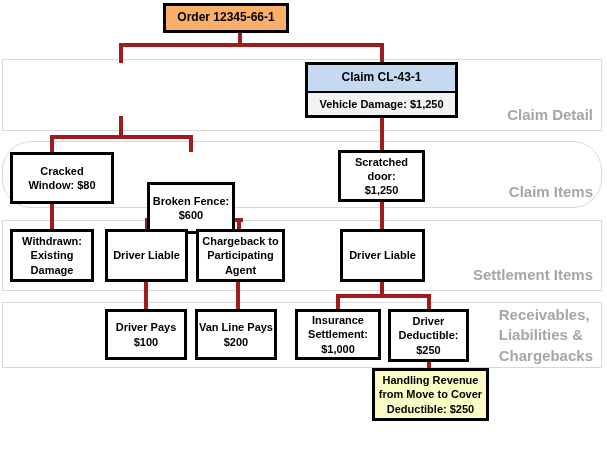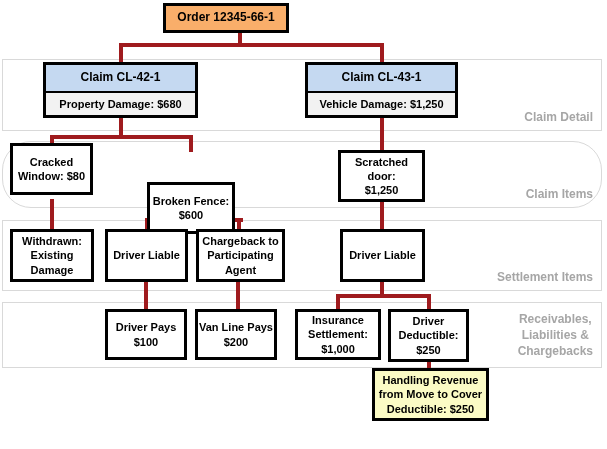--- a/index.html
+++ b/index.html
@@ -6,22 +6,22 @@
   .stage{
     position:relative;width:607px;height:449px;background:#fff;overflow:hidden;
     font-family:"Liberation Sans",sans-serif;
   }
   
   .band{
     position:absolute;left:2px;width:600px;background:#fff;
     border:1px solid var(--band-border,#D9D9D9);box-sizing:border-box;z-index:0;
   }
   .band-label{
-    position:absolute;right:8px;bottom:5px;text-align:center;
-    font-weight:bold;font-size:12px;line-height:1.35;
+    position:absolute;right:8px;bottom:5px;text-align:left;
+    font-weight:bold;font-size:15px;line-height:1.35;
     color:var(--band-label,#A6A6A6);white-space:pre-line;
   }
   .band-label.center-v{bottom:auto;top:50%;transform:translateY(-50%);}
   
   .conn{position:absolute;background:var(--connector,#9F1B1E);z-index:1;}
   
   .node{
     position:absolute;box-sizing:border-box;border:3px solid var(--node-border,#000);
     background:#fff;display:flex;align-items:center;justify-content:center;
     text-align:center;font-weight:bold;font-size:11px;line-height:1.3;
@@ -77,30 +77,26 @@
   <div class="conn" style="left:144px;top:279px;width:4px;height:32px;"></div>
   <div class="conn" style="left:236px;top:279px;width:4px;height:32px;"></div>
   <div class="conn" style="left:380px;top:279px;width:4px;height:19px;"></div>
   <div class="conn" style="left:336px;top:294px;width:95px;height:4px;"></div>
   <div class="conn" style="left:336px;top:294px;width:4px;height:17px;"></div>
   <div class="conn" style="left:427px;top:294px;width:4px;height:17px;"></div>
   <div class="conn" style="left:427px;top:360px;width:4px;height:32px;"></div>
 
   <div class="node node-order" style="left:163px;top:3px;width:126px;height:30px;">Order 12345-66-1</div>
 
-  <div class="node claim" style="left:43px;top:62px;width:155px;height:56px;">
-    <div class="claim-header">Claim CL-42-1</div>
-    <div class="claim-detail">Property Damage: $680</div>
-  </div>
   <div class="node claim" style="left:305px;top:62px;width:153px;height:56px;">
     <div class="claim-header">Claim CL-43-1</div>
     <div class="claim-detail">Vehicle Damage: $1,250</div>
   </div>
 
-  <div class="node" style="left:10px;top:143px;width:83px;height:52px;">Cracked
+  <div class="node" style="left:10px;top:152px;width:104px;height:52px;">Cracked
 Window: $80</div>
   <div class="node" style="left:147px;top:150px;width:88px;height:52px;margin-top:32px;">Broken Fence:
 $600</div>
   <div class="node" style="left:338px;top:150px;width:87px;height:52px;">Scratched door:
 $1,250</div>
 
   <div class="node" style="left:10px;top:229px;width:84px;height:53px;">Withdrawn:
 Existing
 Damage</div>
   <div class="node" style="left:105px;top:229px;width:83px;height:53px;">Driver Liable</div>

